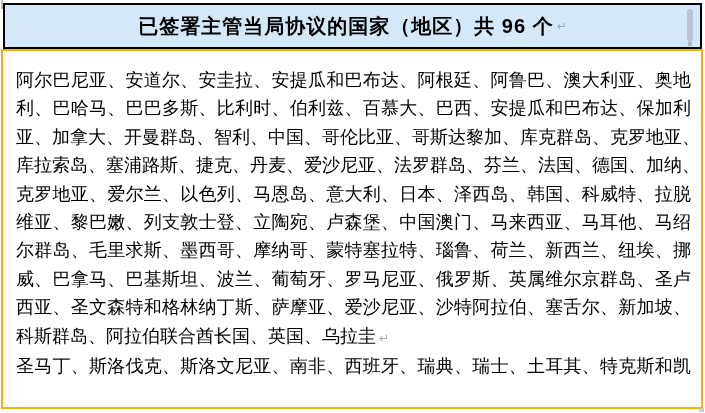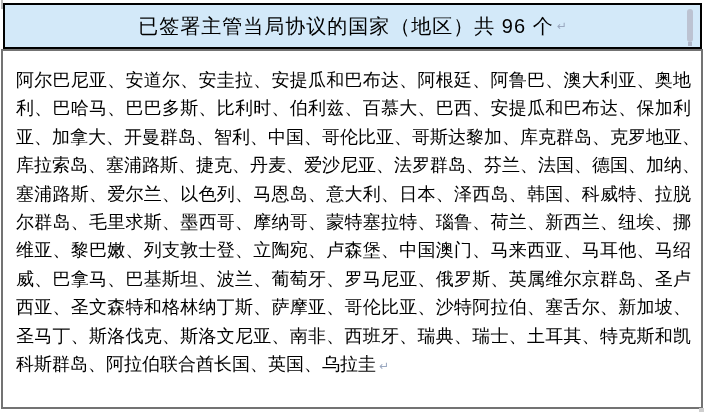--- a/index.html
+++ b/index.html
@@ -41,21 +41,21 @@
     top: 3px;
     height: 42px;
     background: #d3e9f9;
     border: 2px solid #000000;
     display: flex;
     align-items: center;
     justify-content: center;
   }
   .header-title {
     font-family: "Liberation Sans", "DejaVu Sans", sans-serif;
-    font-weight: normal;
+    font-weight: bold;
     font-size: 20px;
     letter-spacing: 1px;
     white-space: nowrap;
   }
   .pmark {
     font-family: "DejaVu Sans", sans-serif;
     font-size: 12px;
     color: #9aa8c0;
     margin-left: 3px;
     letter-spacing: 0;
@@ -80,21 +80,21 @@
     background: #aeb6c8;
   }
   
   .body-cell {
     position: absolute;
     left: 1px;
     right: 2px;
     top: 49px;
     bottom: 4px;
     background: #ffffff;
-    border: 2px solid #737373;
+    border: 2px solid #eab308;
     box-sizing: border-box;
     padding: 15px 10px 0 13px;
     font-size: 18px;
     line-height: 28.4px;
   }
   .line {
     text-align: justify;
     text-align-last: justify;
     white-space: nowrap;
     overflow: hidden;
@@ -115,25 +115,25 @@
     <span class="pmark">↵</span>
     <div class="scroll-thumb"></div>
   </div>
 
   <div class="body-cell">
     <div>
         <div class="line">阿尔巴尼亚、安道尔、安圭拉、安提瓜和巴布达、阿根廷、阿鲁巴、澳大利亚、奥地</div>
         <div class="line">利、巴哈马、巴巴多斯、比利时、伯利兹、百慕大、巴西、安提瓜和巴布达、保加利</div>
         <div class="line">亚、加拿大、开曼群岛、智利、中国、哥伦比亚、哥斯达黎加、库克群岛、克罗地亚、</div>
         <div class="line">库拉索岛、塞浦路斯、捷克、丹麦、爱沙尼亚、法罗群岛、芬兰、法国、德国、加纳、</div>
-        <div class="line">塞浦路斯、爱尔兰、以色列、马恩岛、意大利、日本、泽西岛、韩国、科威特、拉脱</div>
+        <div class="line">克罗地亚、爱尔兰、以色列、马恩岛、意大利、日本、泽西岛、韩国、科威特、拉脱</div>
+        <div class="line">维亚、黎巴嫩、列支敦士登、立陶宛、卢森堡、中国澳门、马来西亚、马耳他、马绍</div>
         <div class="line">尔群岛、毛里求斯、墨西哥、摩纳哥、蒙特塞拉特、瑙鲁、荷兰、新西兰、纽埃、挪</div>
-        <div class="line">维亚、黎巴嫩、列支敦士登、立陶宛、卢森堡、中国澳门、马来西亚、马耳他、马绍</div>
         <div class="line">威、巴拿马、巴基斯坦、波兰、葡萄牙、罗马尼亚、俄罗斯、英属维尔京群岛、圣卢</div>
-        <div class="line">西亚、圣文森特和格林纳丁斯、萨摩亚、哥伦比亚、沙特阿拉伯、塞舌尔、新加坡、</div>
+        <div class="line">西亚、圣文森特和格林纳丁斯、萨摩亚、爱沙尼亚、沙特阿拉伯、塞舌尔、新加坡、</div>
+        <div class="line last">科斯群岛、阿拉伯联合酋长国、英国、乌拉圭<span class="pmark">↵</span></div>
         <div class="line">圣马丁、斯洛伐克、斯洛文尼亚、南非、西班牙、瑞典、瑞士、土耳其、特克斯和凯</div>
-        <div class="line last">科斯群岛、阿拉伯联合酋长国、英国、乌拉圭<span class="pmark">↵</span></div>
       </div>
   </div>
 
   <div class="resize-tick"></div>
 
 </div>
 
 </body></html>

